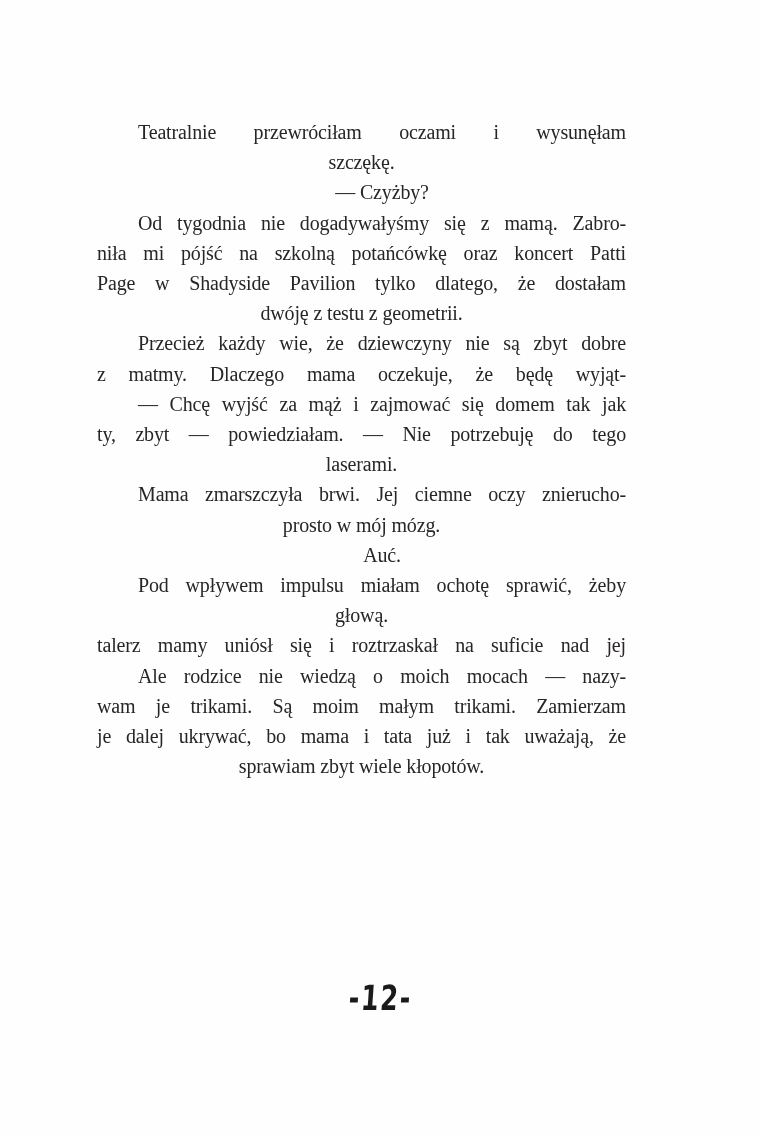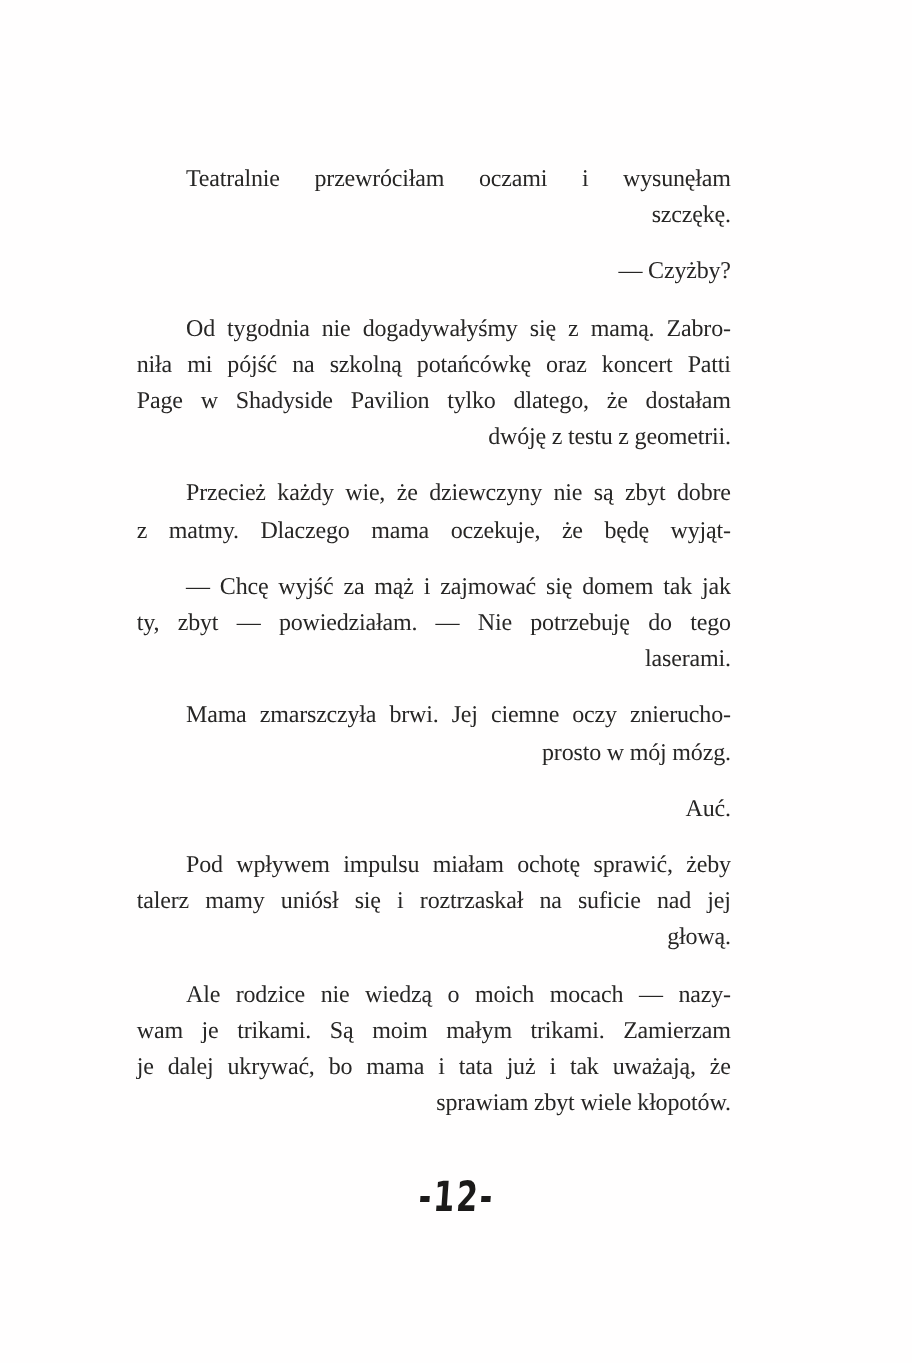--- a/index.html
+++ b/index.html
@@ -19,26 +19,26 @@
     position: absolute;
     left: 97px;
     top: 117px;
     width: 529px;
     font-size: 20px;
     line-height: 30.2px;
     letter-spacing: -0.15px;
     color: #272625;
   }
   .para {
-    margin: 17px;
+    margin: 0;
     padding: 0;
   }
   .ln {
     display: block;
-    text-align: right;
+    text-align: center;
     white-space: normal;
   }
   .jst {
     text-align: justify;
     text-align-last: justify;
   }
   .ind {
     text-indent: 41px;
   }
   .page-number {
@@ -98,22 +98,22 @@
       <span class="ln">prosto w mój mózg.</span>
     </p>
 
 
     <p class="para">
       <span class="ln ind">Auć.</span>
     </p>
 
     <p class="para">
       <span class="ln ind jst">Pod wpływem impulsu miałam ochotę sprawić, żeby</span>
+      <span class="ln">głową.</span>
       <span class="ln jst">talerz mamy uniósł się i roztrzaskał na suficie nad jej</span>
-      <span class="ln">głową.</span>
     </p>
 
     <p class="para">
       <span class="ln ind jst">Ale rodzice nie wiedzą o moich mocach — nazy-</span>
       <span class="ln jst">wam je trikami. Są moim małym trikami. Zamierzam</span>
       <span class="ln jst">je dalej ukrywać, bo mama i tata już i tak uważają, że</span>
       <span class="ln">sprawiam zbyt wiele kłopotów.</span>
     </p>
 
   </div>

